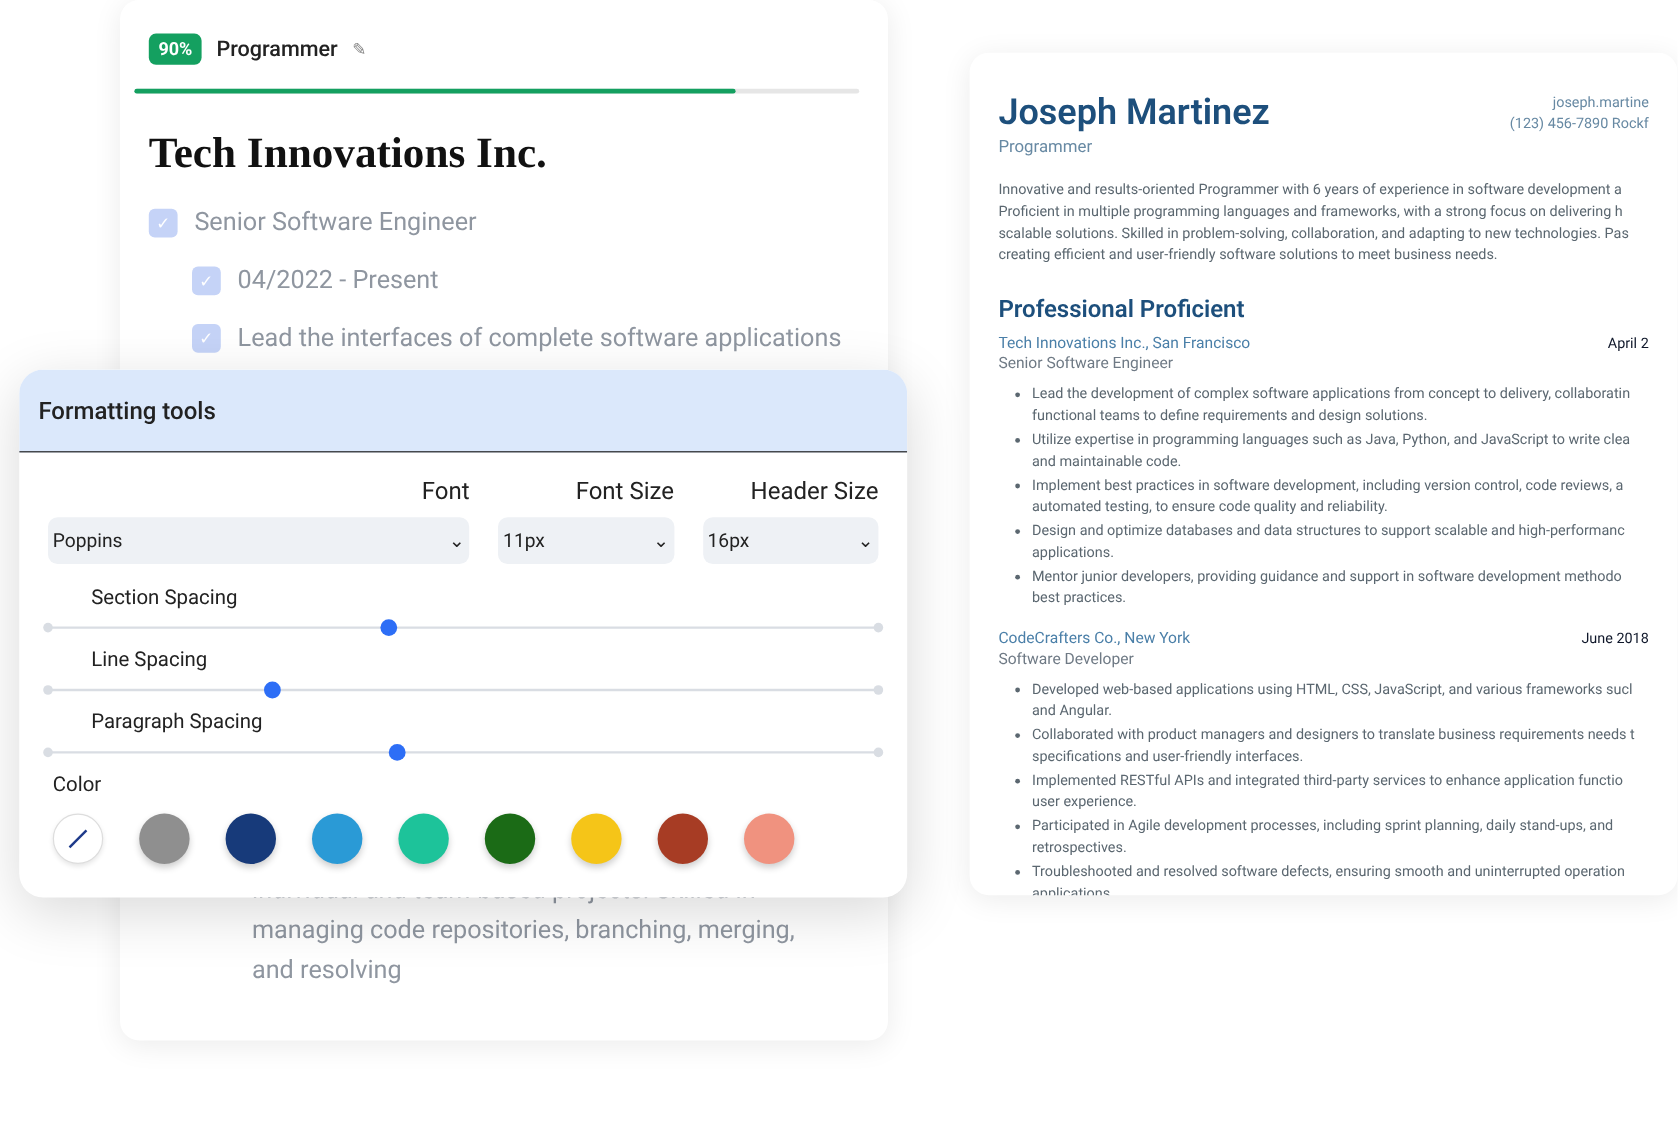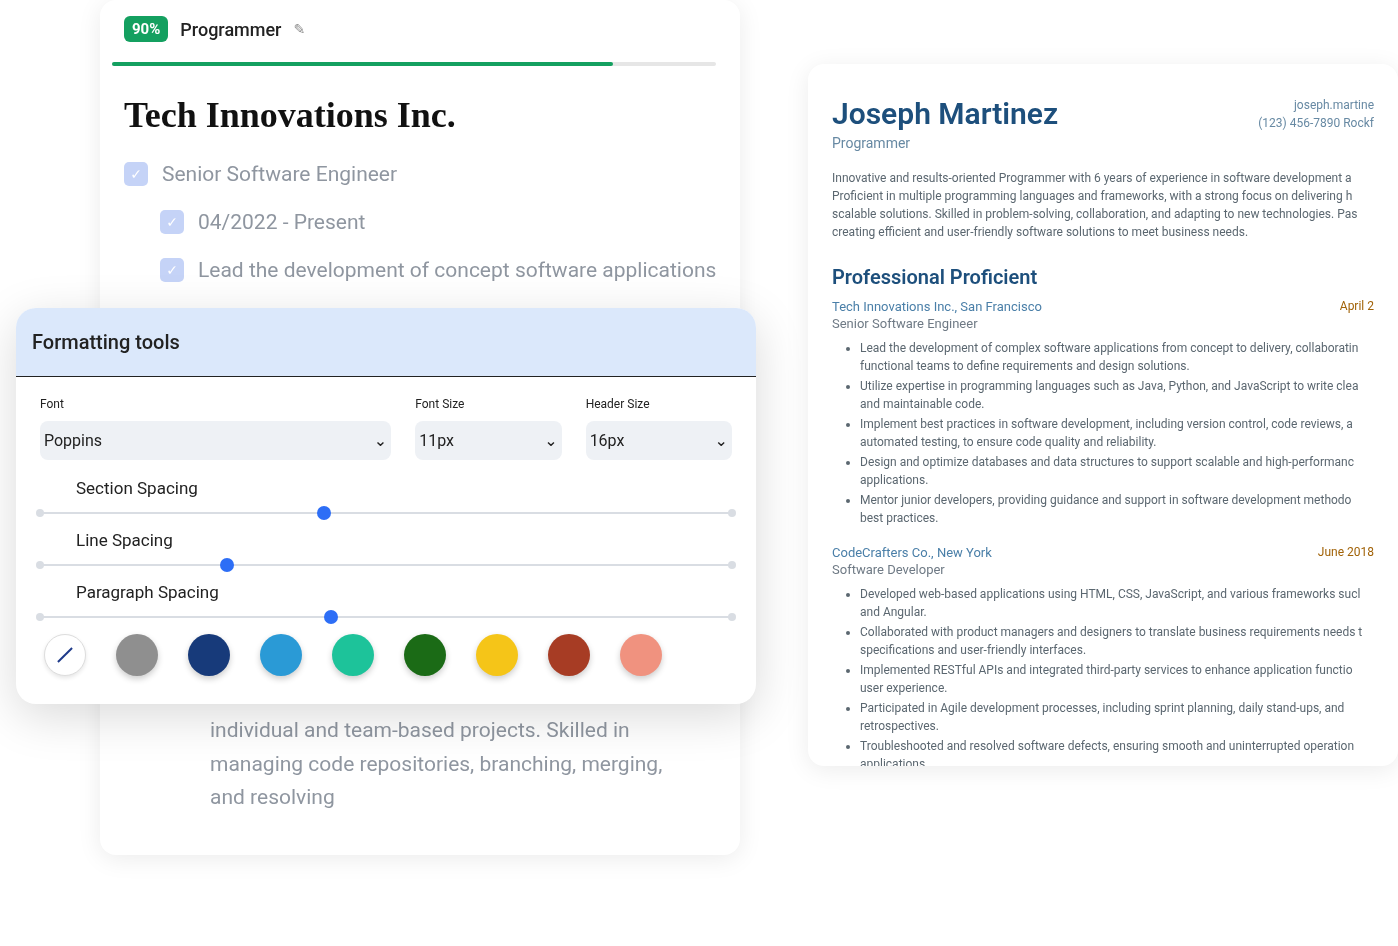--- a/index.html
+++ b/index.html
@@ -21,21 +21,21 @@
   background: #fff;
   border-radius: 16px;
   box-shadow: 0 4px 24px rgba(0,0,0,0.08);
   padding-bottom: 40px;
 }
 
 .editor-header {
   display: flex;
   align-items: center;
   gap: 12px;
-  padding: 16px 24px 8px 24px;
+  padding: 28px 24px 8px 24px;
 }
 .badge {
   background: #14a060;
   color: #fff;
   font-weight: 700;
   padding: 4px 8px;
   border-radius: 6px;
   font-size: 15px;
 }
 .role-label {
@@ -129,24 +129,25 @@
   padding: 20px 24px 28px 24px;
 }
 .format-row {
   display: flex;
   gap: 24px;
   margin-bottom: 18px;
 }
 .format-field { flex: 1; }
 .format-field.grow { flex: 2.4; }
 .format-label {
-  font-size: 12px;
+  font-size: 20px;
   color: #222;
   margin-bottom: 10px;
   display: block;
+  text-align: right;
 }
 .select-box {
   background: #eef1f5;
   border-radius: 8px;
   padding: 10px 4px;
   display: flex;
   align-items: center;
   justify-content: space-between;
   font-size: 16px;
   color: #222;
@@ -214,21 +215,21 @@
   width: 20px;
   height: 2px;
   background: #1e3a8a;
   transform: rotate(-45deg);
 }
 
 
 .resume-panel {
   position: absolute;
   left: 808px;
-  top: 64px;
+  top: 44px;
   width: 590px;
   height: 702px;
   background: #fff;
   border-radius: 16px;
   box-shadow: 0 4px 24px rgba(0,0,0,0.08);
   padding: 32px 24px;
   overflow: hidden;
 }
 .resume-header { display: flex; justify-content: space-between; align-items: flex-start; }
 .resume-name {
@@ -255,21 +256,21 @@
 }
 .resume-section-title {
   font-size: 20px;
   color: #1d4f7c;
   font-weight: 600;
   margin-top: 24px;
   margin-bottom: 10px;
 }
 .job-header { display: flex; justify-content: space-between; }
 .job-company { font-size: 13px; color: #4a7fa8; }
-.job-date { font-size: 12px; color: #a16207; text-align: right; white-space: nowrap; }
+.job-date { font-size: 12px; color: #0f172a; text-align: right; white-space: nowrap; }
 .job-title { font-size: 13px; color: #6f7a85; margin-top: 2px; margin-bottom: 8px; }
 .job-bullets { list-style: disc; padding-left: 28px; }
 .job-bullets li {
   font-size: 12px;
   color: #5b6770;
   line-height: 1.5;
   margin-bottom: 2px;
 }
 .job-block { margin-bottom: 18px; }
 </style>
@@ -290,21 +291,21 @@
       <div class="check-row indent-0">
         <div class="checkbox">✓</div>
         <span class="check-text">Senior Software Engineer</span>
       </div>
       <div class="check-row indent-1">
         <div class="checkbox">✓</div>
         <span class="check-text">04/2022 - Present</span>
       </div>
       <div class="check-row indent-1">
         <div class="checkbox">✓</div>
-        <span class="check-text">Lead the development of concept software applications</span>
+        <span class="check-text">Lead the interfaces of complete software applications</span>
       </div>
     </div>
   <div style="height:420px"></div>
   <div class="trailing-text centered">individual and team-based projects. Skilled in managing code repositories, branching, merging, and resolving</div>
 </div>
 
 <div class="format-panel">
   <div class="format-header">Formatting tools</div>
   <div class="format-body">
     <div class="format-row">
@@ -343,20 +344,21 @@
         <div class="slider-thumb" id="thumb-line" style="left: 27%;"></div>
       </div>
     </div>
     <div class="slider-section">
       <div class="slider-label">Paragraph Spacing</div>
       <div class="slider-track">
         <div class="slider-thumb" id="thumb-paragraph" style="left: 42%;"></div>
       </div>
     </div>
 
+    <div class="color-label">Color</div>
     <div class="color-row" id="color-row">
         <div class="color-swatch none"></div>
         <div class="color-swatch" style="background: rgb(143, 143, 143);"></div>
         <div class="color-swatch" style="background: rgb(23, 58, 122);"></div>
         <div class="color-swatch" style="background: rgb(42, 154, 214);"></div>
         <div class="color-swatch" style="background: rgb(29, 195, 154);"></div>
         <div class="color-swatch" style="background: rgb(27, 107, 22);"></div>
         <div class="color-swatch" style="background: rgb(245, 197, 24);"></div>
         <div class="color-swatch" style="background: rgb(167, 60, 36);"></div>
         <div class="color-swatch" style="background: rgb(240, 146, 127);"></div>

